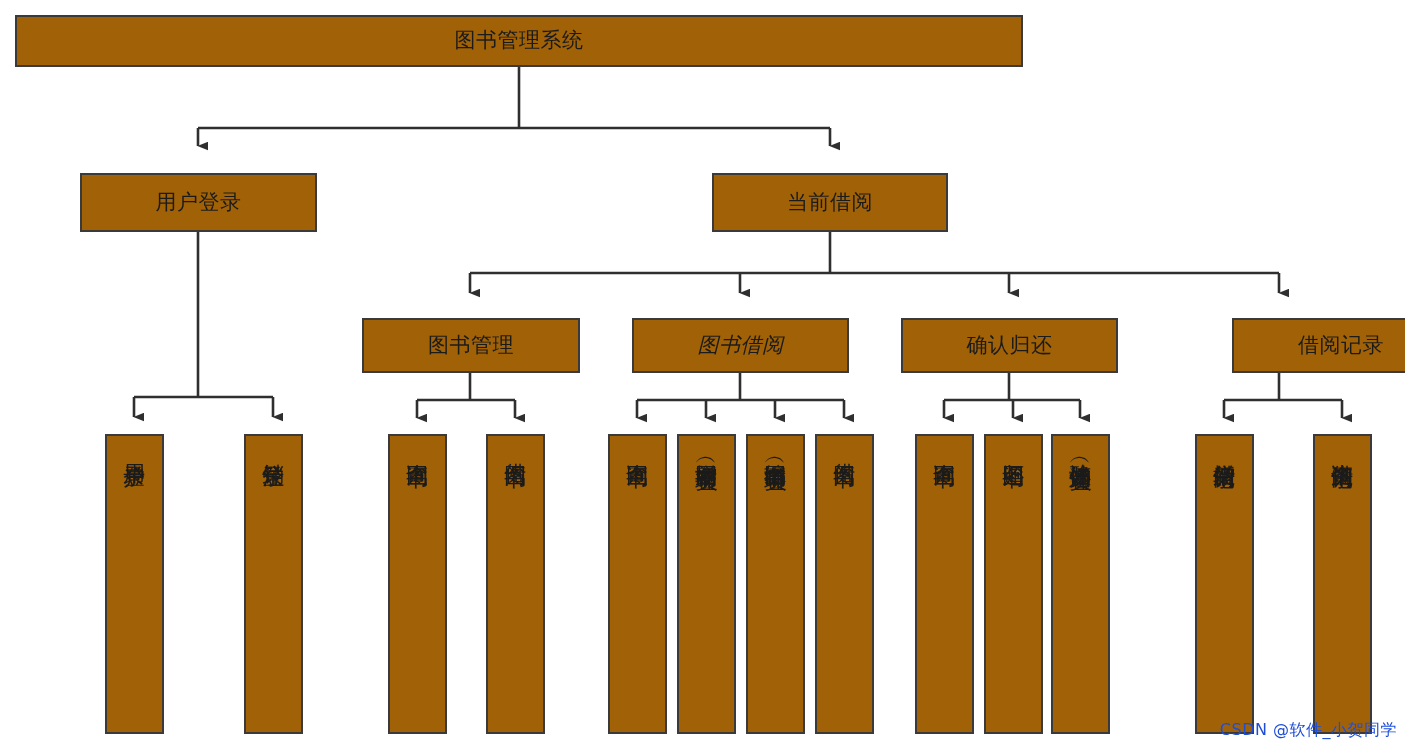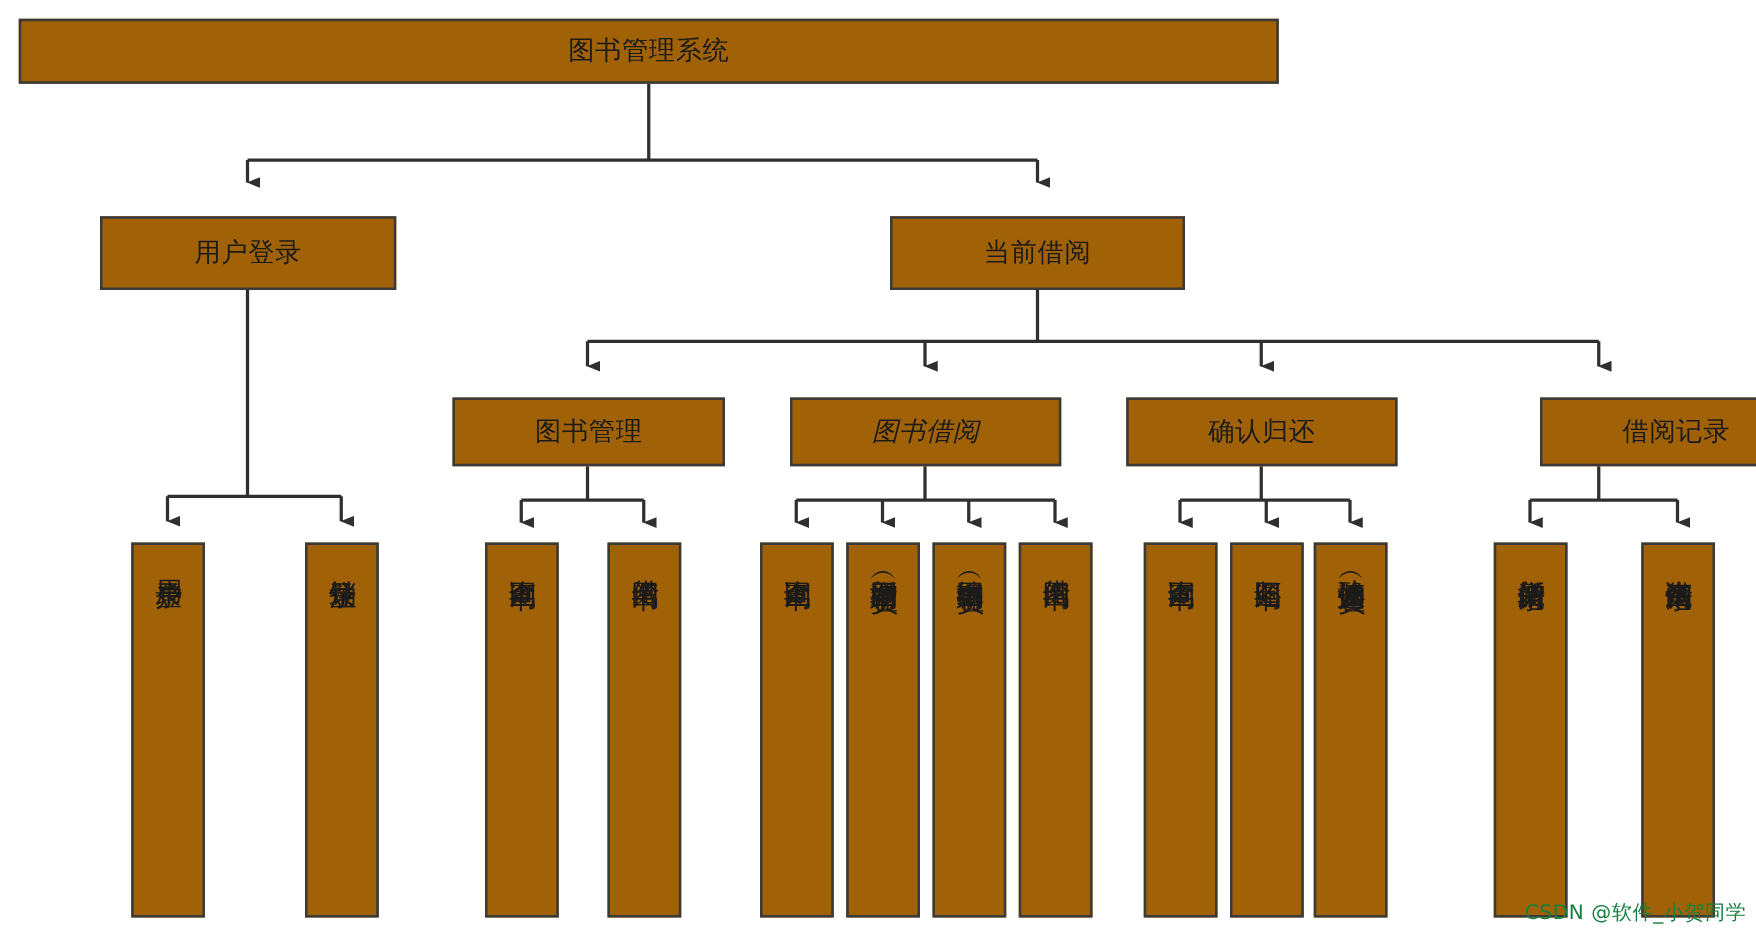--- a/index.html
+++ b/index.html
@@ -57,21 +57,21 @@
     font-size: 22px;
     line-height: 1.06;
     letter-spacing: 1px;
     white-space: nowrap;
   }
   #watermark {
     position: absolute;
     right: 8px;
     bottom: 6px;
     font-size: 16px;
-    color: #15803d;
+    color: #1d4ed8;
     letter-spacing: 0.5px;
     white-space: nowrap;
   }
 </style>
 </head>
 <body>
 
 <div id="diagram-root">
 
   <svg id="edge-layer" viewBox="0 0 1405 747" width="1405" height="747">

